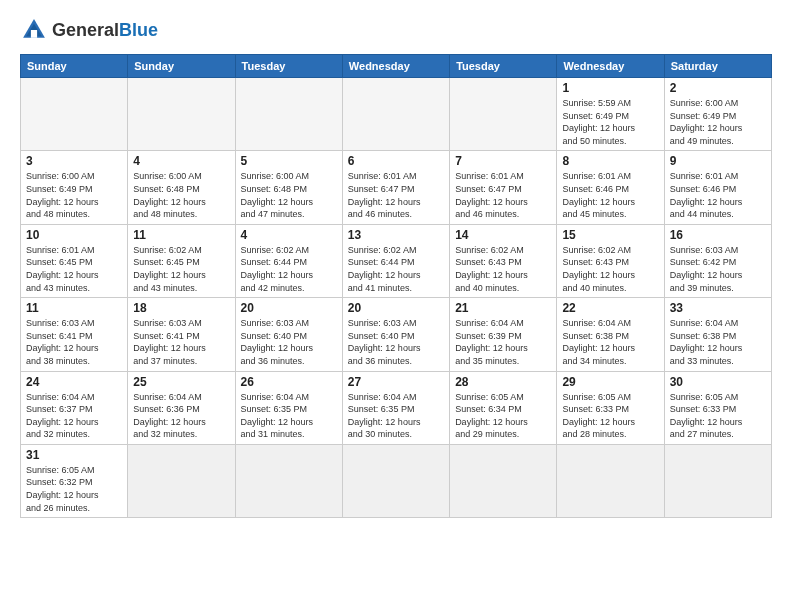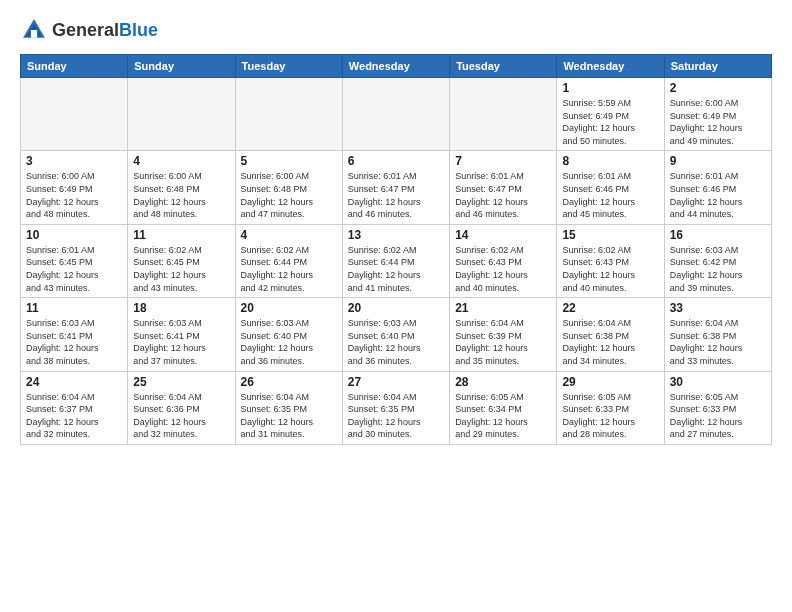--- a/index.html
+++ b/index.html
@@ -344,15 +344,30 @@
 and 28 minutes.</div>
           </td>
           <td>
             <span class="day-num">30</span>
             <div class="day-info" style="white-space: pre-line;">Sunrise: 6:05 AM
 Sunset: 6:33 PM
 Daylight: 12 hours
 and 27 minutes.</div>
           </td>
         </tr>
+        <tr>
+          <td>
+            <span class="day-num">31</span>
+            <div class="day-info" style="white-space: pre-line;">Sunrise: 6:05 AM
+Sunset: 6:32 PM
+Daylight: 12 hours
+and 26 minutes.</div>
+          </td>
+          <td class="last-row"></td>
+          <td class="last-row"></td>
+          <td class="last-row"></td>
+          <td class="last-row"></td>
+          <td class="last-row"></td>
+          <td class="last-row"></td>
+        </tr>
       </tbody>
   </table>
 </div>
 
 </body></html>

